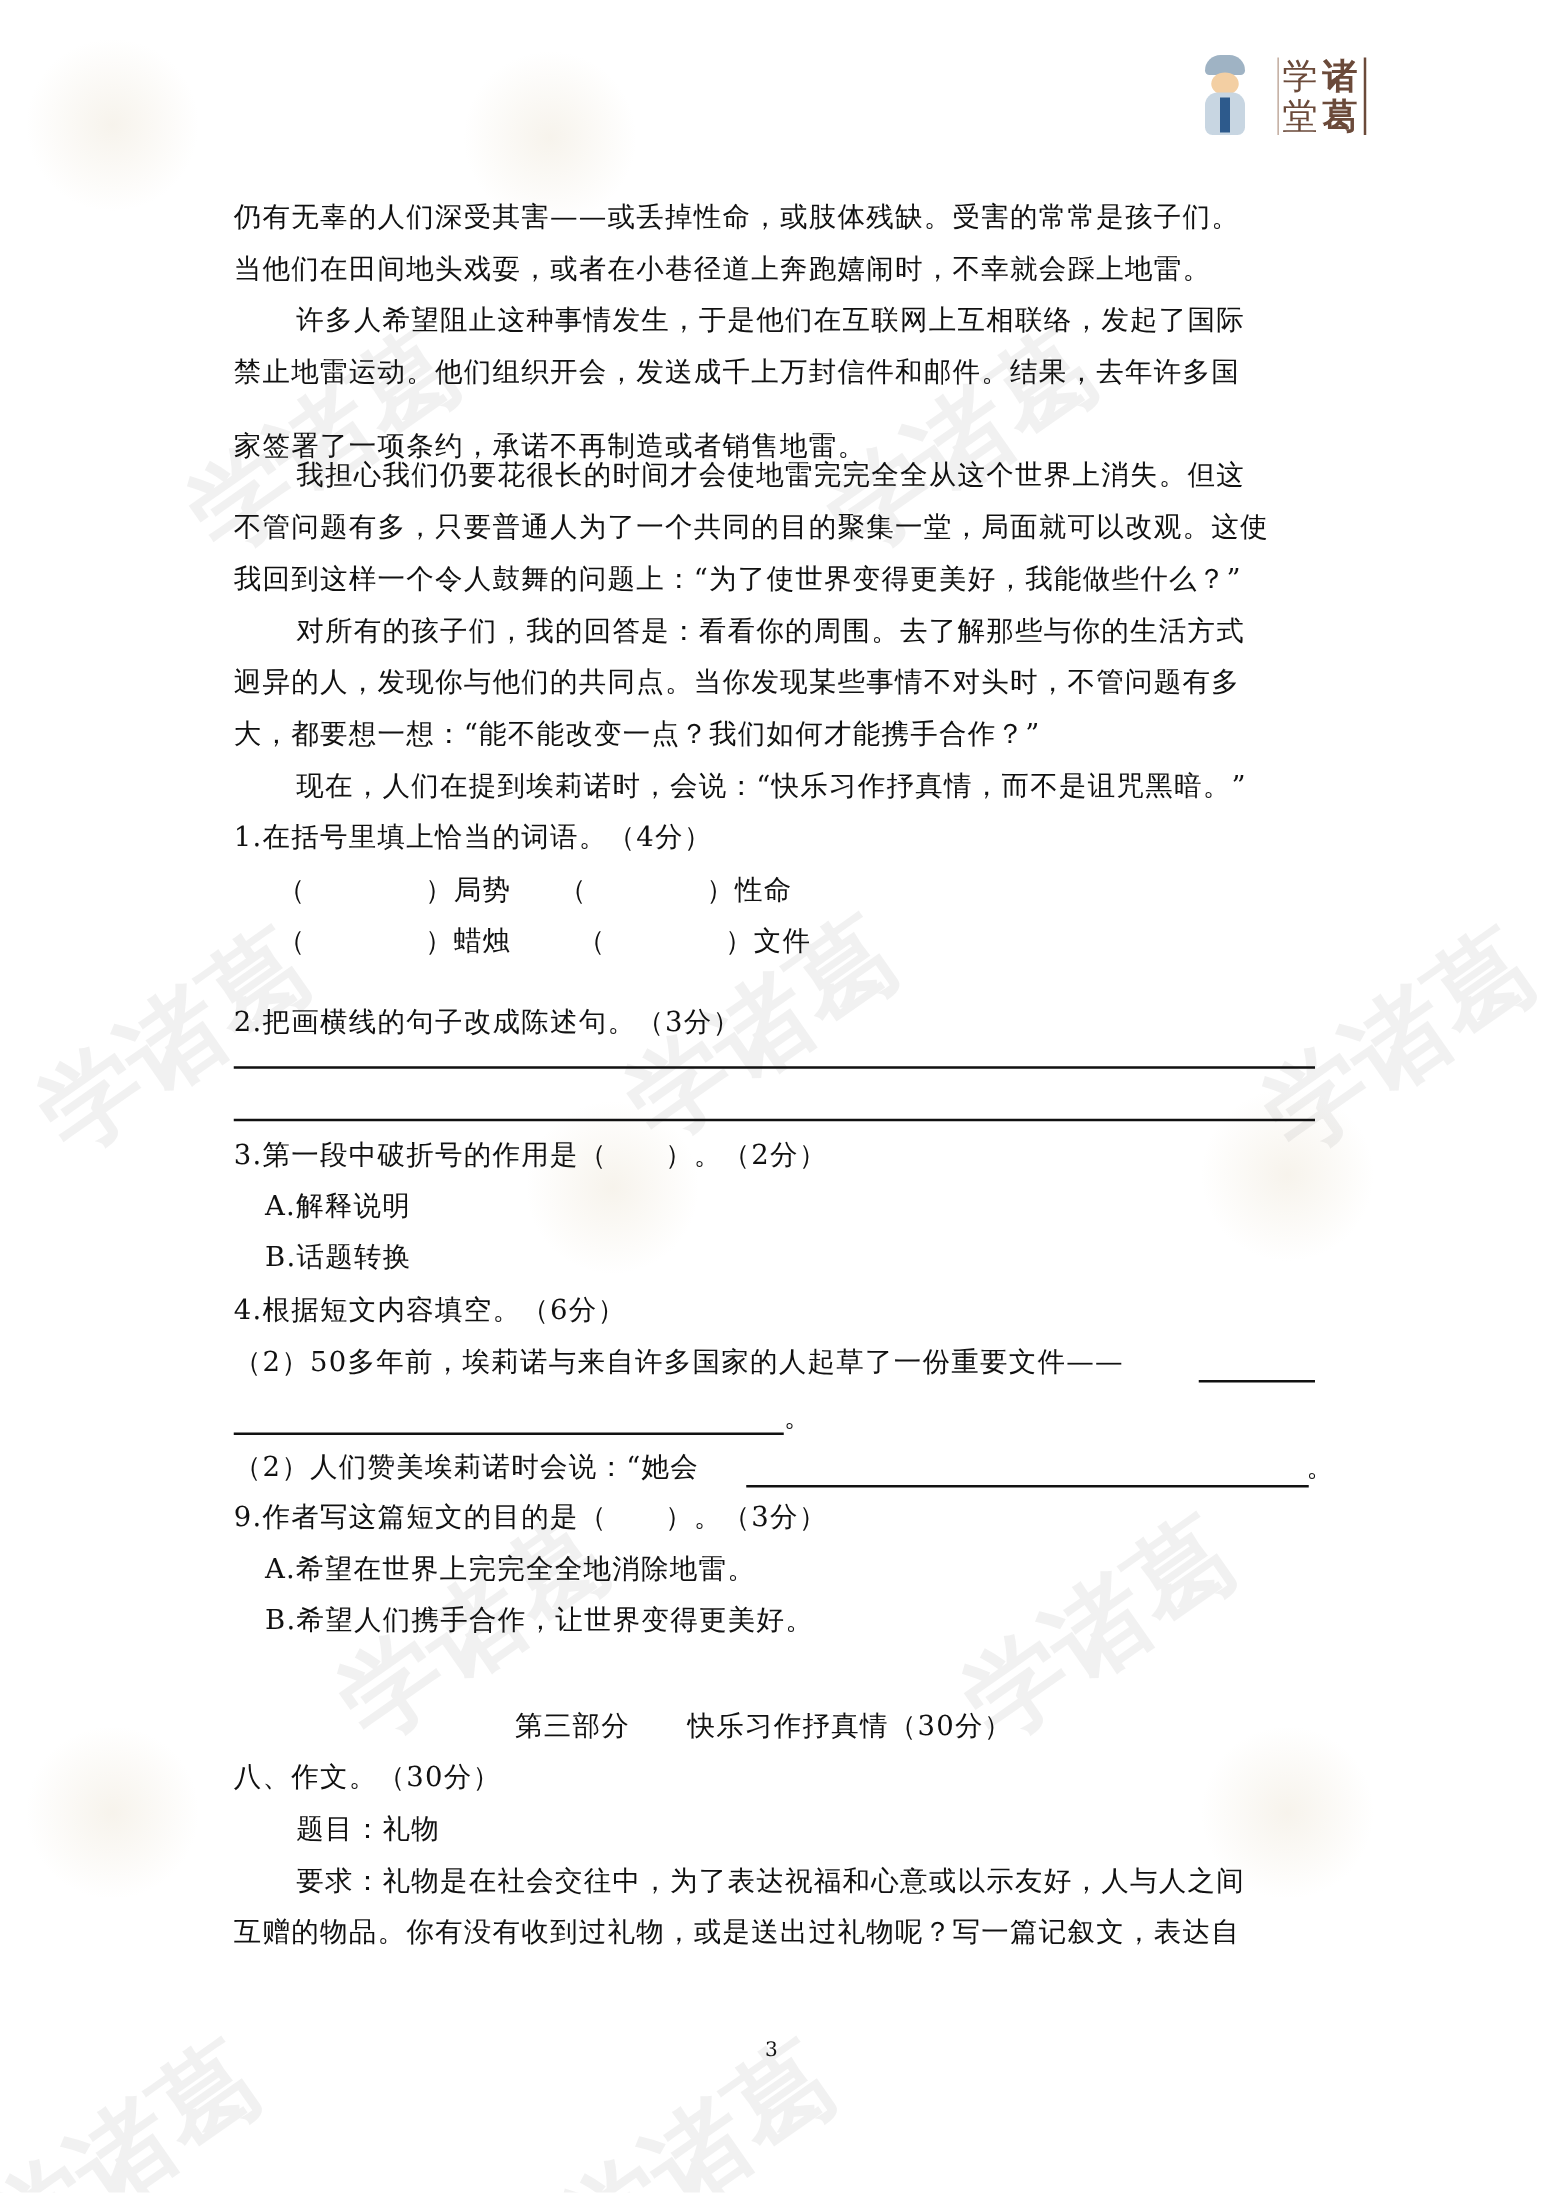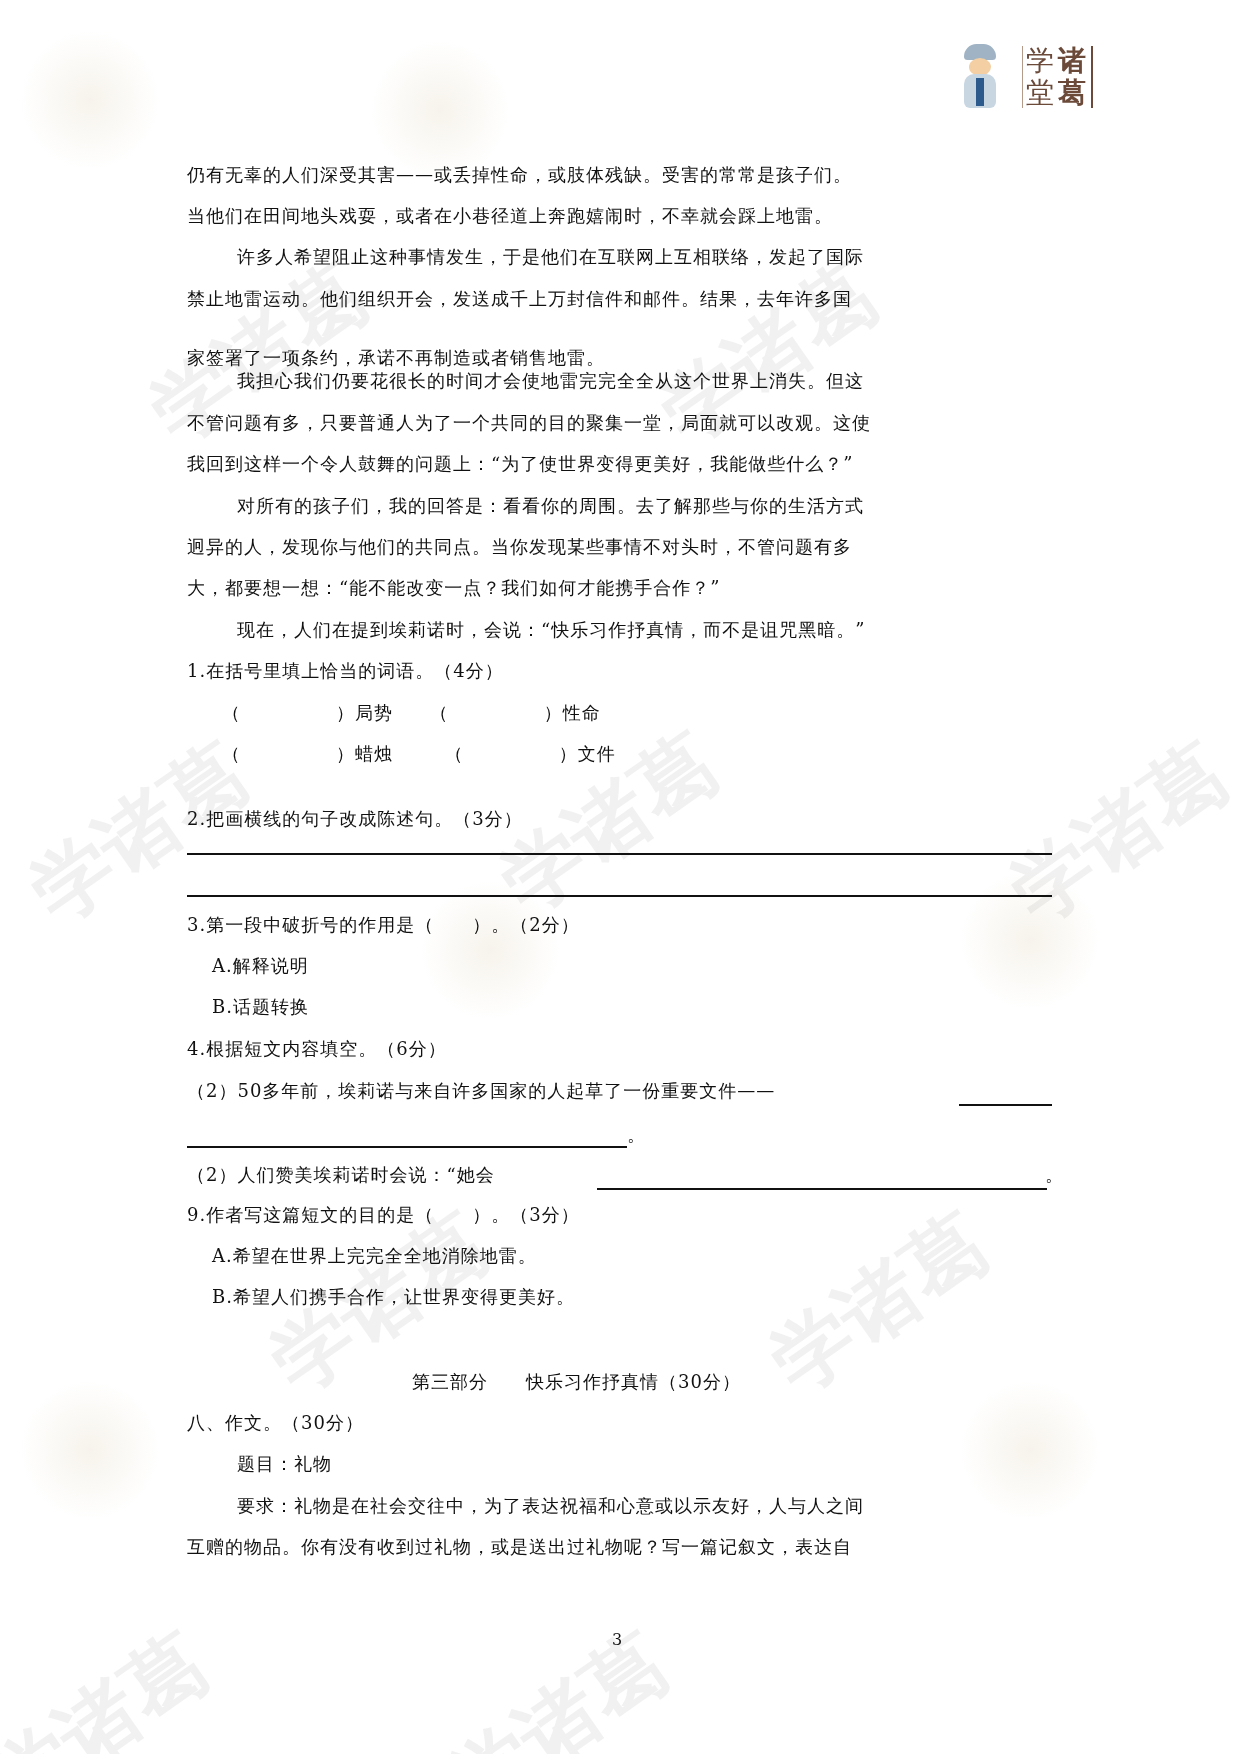--- a/index.html
+++ b/index.html
@@ -22,21 +22,21 @@
   .logo .fig .face { position:absolute; left:9px; top:14px; width:22px; height:18px; background:#f3cfa3; border-radius: 50%; }
   .logo .fig .robe { position:absolute; left:4px; top:30px; width:32px; height:34px; background:#c8d6e2; border-radius: 10px 10px 6px 6px; }
   .logo .fig .robe::after { content:""; position:absolute; left:12px; top:4px; width:8px; height:28px; background:#2d5a8c; }
   .logo .chars { position: absolute; left: 48px; top: 0; width: 85px; height: 70px; }
   .logo .c { position: absolute; font-family: "DejaVu Sans", sans-serif; font-weight: bold;
              color: #6b4a3a; font-size: 28px; line-height: 30px; }
   .logo .vline { position:absolute; left: 14px; top: 2px; width: 1px; height: 62px; background:#b59a8a; }
   .logo .vline2 { position:absolute; right: 0px; top: 2px; width: 2px; height: 62px; background:#6b4a3a; }
 
   .content { position: absolute; left: 187px; top: 0; width: 865px; }
-  .line { position: absolute; left: 0; font-size: 18px; line-height: 30px; white-space: nowrap; letter-spacing: 1px; }
+  .line { position: absolute; left: 0; font-size: 22px; line-height: 30px; white-space: nowrap; letter-spacing: 1px; }
   .indent { padding-left: 50px; }
   .bold { font-weight: normal; }
   .rule { position: absolute; height: 2px; background: #111; }
   .blank-paren { display: inline-block; }
   .page-num { position: absolute; left: 612px; top: 1630px; font-size: 16px; }
 </style>
 </head>
 <body>
 
 <div class="wm-fig" style="left:20px;top:30px;width:140px;height:140px;"></div>

